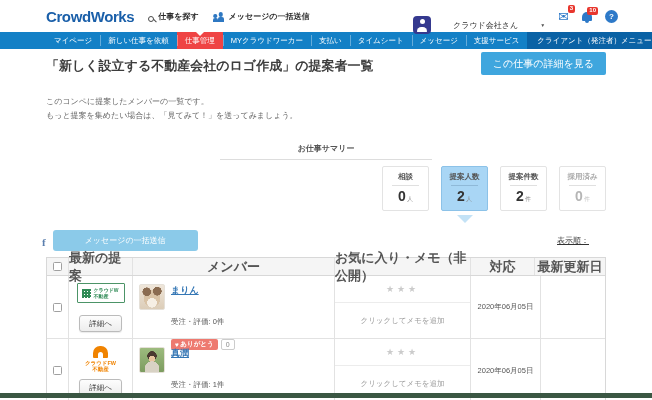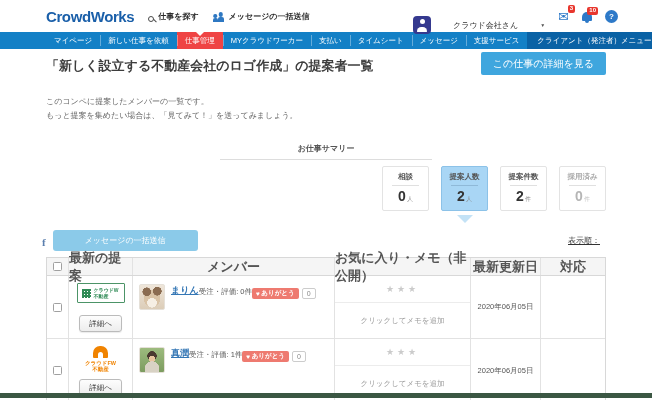--- a/index.html
+++ b/index.html
@@ -63,21 +63,21 @@
   .stat.active .stat-divider { border-top-color:#8FB9D8; }
   .stat.active::after { content:''; position:absolute; top:calc(100% + 5px); left:50%; margin-left:-8px; border-left:8px solid transparent; border-right:8px solid transparent; border-top:8px solid #C3E2F6; }
   .stat.disabled .stat-label { color:#ABABAB; }
   .stat.disabled .stat-value { color:#B5B5B5; }
   .stat.disabled .stat-value .unit { color:#C2C2C2; }
 
   .toolbar { margin-top:19px; display:flex; align-items:center; height:20px; }
   .fb { font-family:"Liberation Serif",serif; font-size:11px; font-weight:bold; color:#5B7FAE; margin:4px 7px 0 -4px; cursor:pointer; }
   .bulk-btn { background:#8BCAE9; color:#fff; border:none; font-size:8px; padding:5px 32px; border-radius:3px; cursor:pointer; font-family:inherit; }
   .tbspacer { flex:1; }
-  .sort-label { font-size:8px; color:#333; margin-right:6px;text-decoration:underline; }
+  .sort-label { font-size:8px; color:#333; margin-right:17px;text-decoration:underline; }
   .select { width:80px; height:16px; border:1px solid #999; border-radius:2px; background:#fff; font-size:8px; color:#222; display:flex; align-items:center; justify-content:space-between; padding:0 4px; cursor:pointer; }
   .select .chev { font-size:6px; color:#333; font-weight:bold; }
 
   
   .table { margin-top:7px; border:1px solid #D8D8D8; background:#fff; }
   .thead { display:flex; height:18px; background:#F5F5F5; border-bottom:1px solid #D8D8D8; }
   .thead .col { display:flex; align-items:center; justify-content:center; font-size:13px; font-weight:bold; color:#555; }
   .col { border-right:1px solid #E2E2E2; }
   .col:last-child { border-right:none; }
   .c-check { width:22px; flex:none; display:flex; align-items:center; justify-content:center; }
@@ -106,23 +106,23 @@
       radial-gradient(circle at 50% 74%, #F6EFE4 22%, transparent 23%),
       radial-gradient(circle at 28% 28%, #8A6B50 17%, transparent 18%),
       radial-gradient(circle at 72% 26%, #8A6B50 17%, transparent 18%),
       radial-gradient(circle at 50% 56%, #D9C3A6 46%, transparent 47%),
       linear-gradient(#EFE6DA, #DCCDB8); }
   .avatar.woman { background:
       radial-gradient(circle at 50% 86%, #D8D2C4 30%, transparent 31%),
       radial-gradient(circle at 50% 46%, #E8C49E 17%, transparent 18%),
       radial-gradient(circle at 50% 33%, #4A3A30 23%, transparent 24%),
       linear-gradient(#9DBB7E, #7C9C60); }
-  .member-info { display:flex; flex-direction:row; }
+  .member-info { display:flex; flex-direction:column;gap:8px; }
   .member-name { font-size:9px; font-weight:bold; color:#3577B5; text-decoration:underline; cursor:pointer; }
-  .orders { font-size:7.5px; color:#555; margin-top:3px; }
+  .orders { font-size:7.5px; color:#555; margin-top:12px; }
   .thanks-row { display:flex; align-items:center; margin-top:4px; }
   .thanks-badge { display:inline-flex; align-items:center; gap:1.5px; height:11px; padding:0 4px; background:#EE7A70; color:#fff; font-size:6.5px; font-weight:bold; border-radius:2px; }
   .thanks-count { display:inline-flex; align-items:center; justify-content:center; height:11px; min-width:14px; padding:0 3px; margin-left:3px; background:#fff; border:1px solid #CCC; border-radius:2px; font-size:7px; color:#888; }
   .trow .c-memo { display:flex; flex-direction:column; cursor:pointer; }
   .stars { height:27px; display:flex; align-items:center; justify-content:center; color:#CBCBCB; font-size:9px; letter-spacing:3px; border-bottom:1px solid #ECECEC; }
   .memo-hint { flex:1; display:flex; align-items:center; justify-content:center; color:#9B9B9B; font-size:7.5px; }
   .trow .c-date { display:flex; align-items:center; justify-content:center; font-size:7.5px; color:#555; }
 
   .footer-bar { position:absolute; left:0; top:393px; width:652px; height:5px; background:#3B5743; z-index:5; }
 </style>
@@ -223,22 +223,22 @@
     </div>
 
     <div class="table">
       <div class="thead">
         <div class="col c-check">
             <span class="checkbox"></span>
           </div>
         <div class="col c-proposal">最新の提案</div>
         <div class="col c-member">メンバー</div>
         <div class="col c-memo">お気に入り・メモ（非公開）</div>
+        <div class="col c-action">対応</div>
         <div class="col c-date">最新更新日</div>
-        <div class="col c-action">対応</div>
       </div>
 
       <div class="trow">
         <div class="col c-check">
             <span class="checkbox"></span>
           </div>
         <div class="col c-proposal">
           <div class="logo-thumb green">
             <span class="bld"></span>
             <span class="logo-text">

